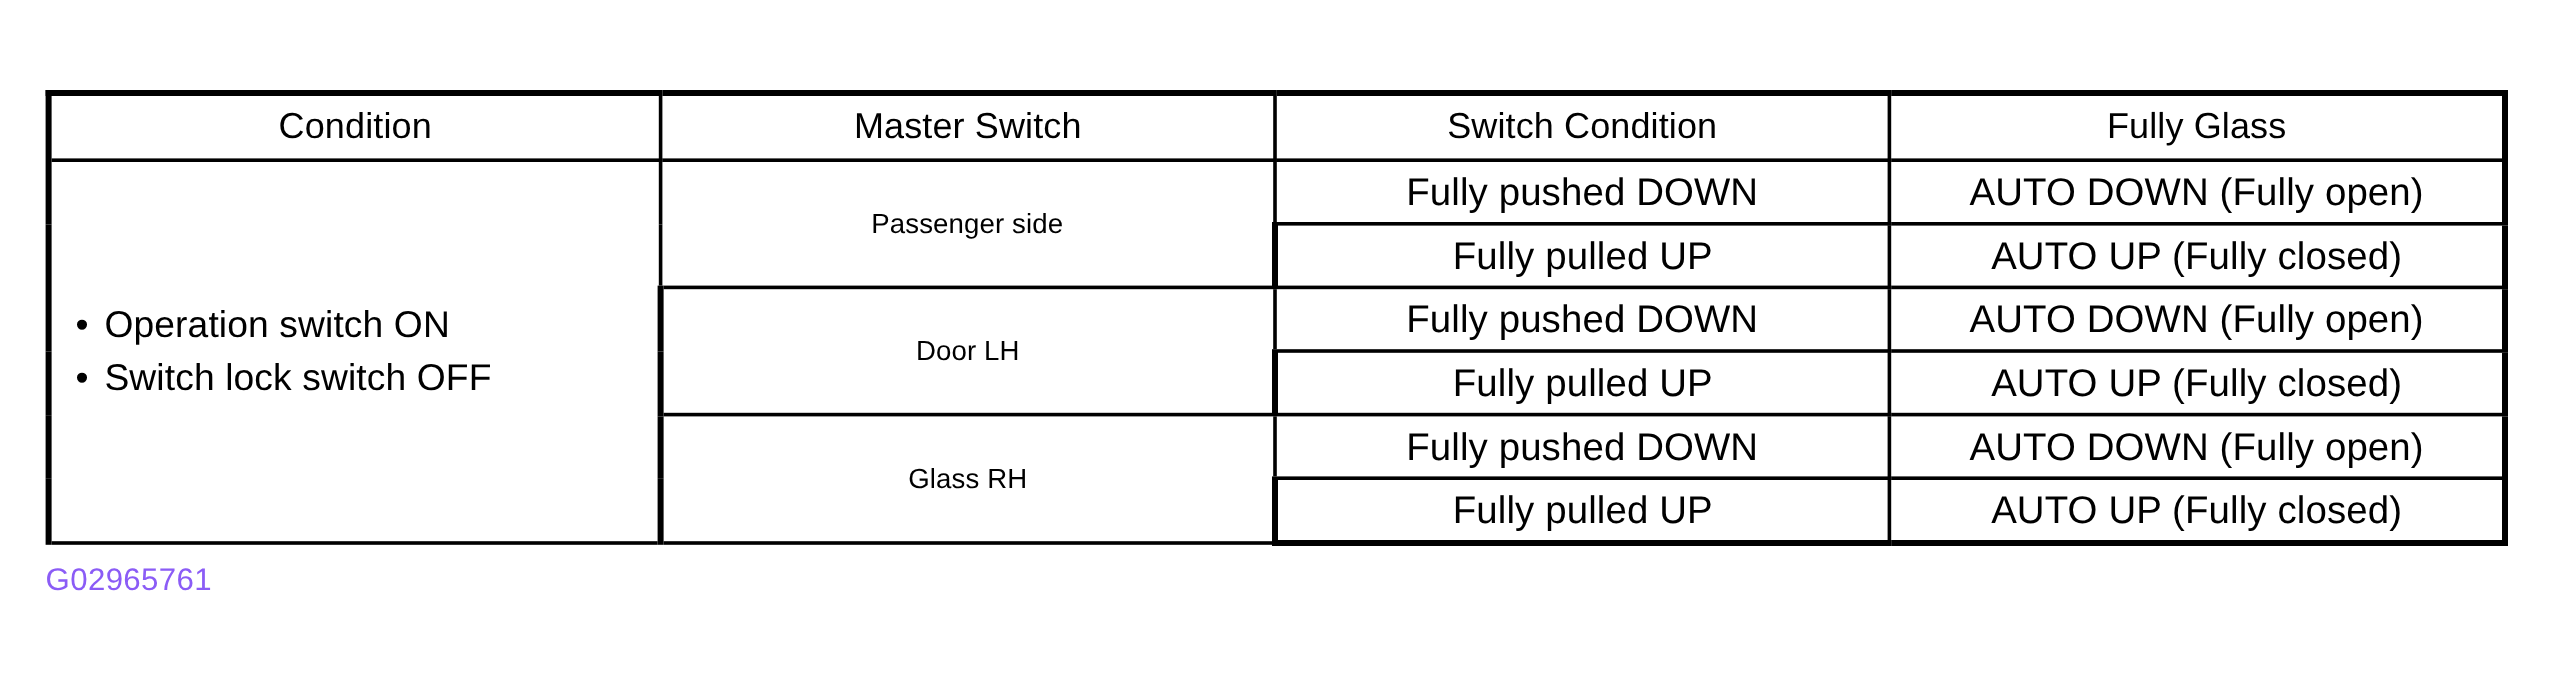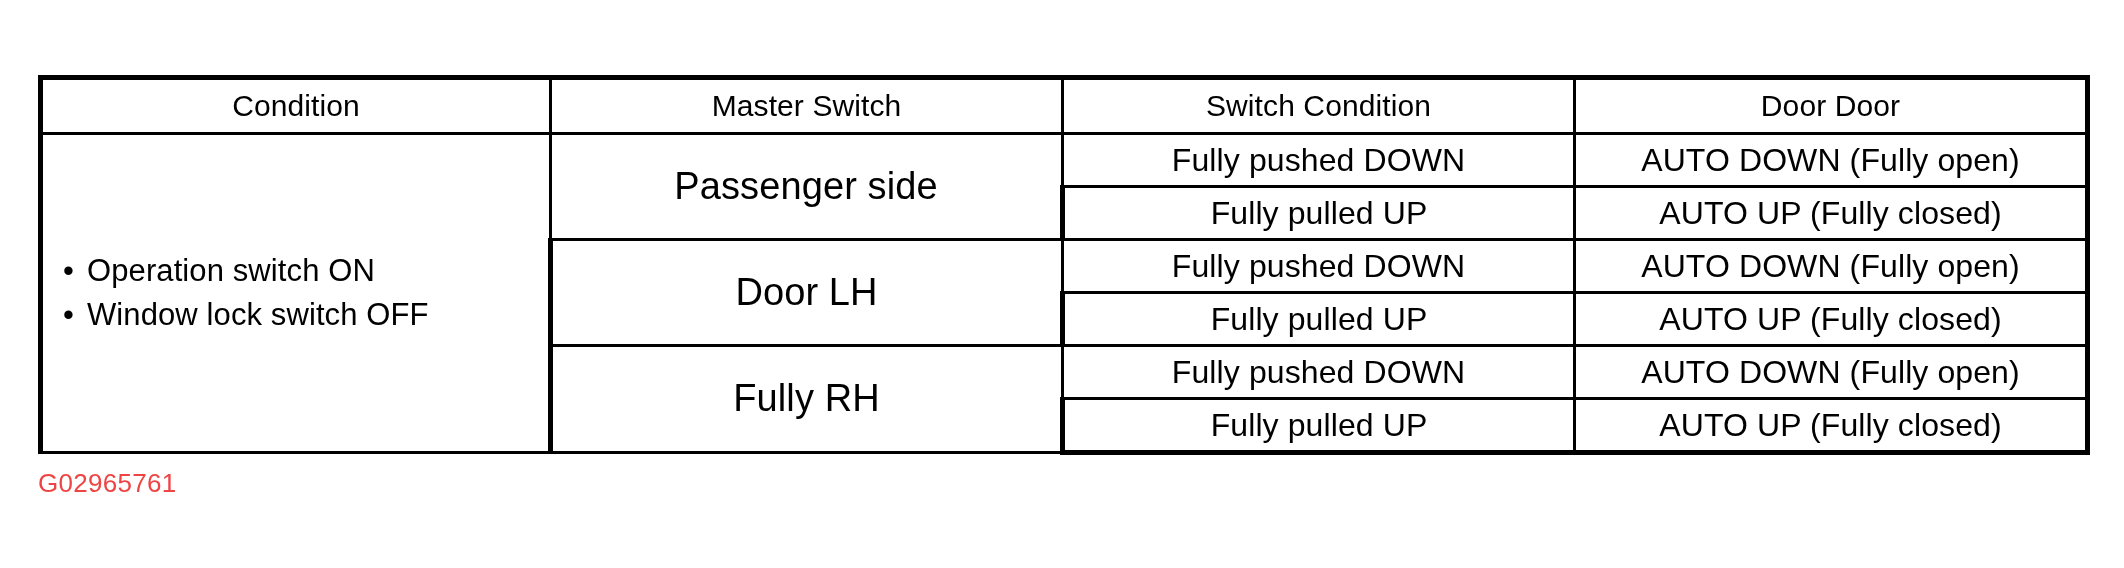--- a/index.html
+++ b/index.html
@@ -104,37 +104,37 @@
   .cond-list li .bullet {
     position: absolute;
     left: 2px;
     top: 0;
     font-size: 31px;
     line-height: 1.42;
   }
 
   
   td.master-cell {
-    font-size: 38px;
+    font-size: 23px;
   }
 
   td.op-cell,
   td.glass-cell {
     font-size: 32px;
   }
 
   
   .figure-caption {
     position: absolute;
     left: 38px;
     top: 468px;
     font-size: 26px;
     line-height: 1.2;
     letter-spacing: 0.3px;
-    color: #ef4444;
+    color: #8b5cf6;
     white-space: nowrap;
   }
 </style>
 </head>
 <body>
 
 <div id="page">
 
   <table class="spec-table">
     <colgroup>
@@ -142,36 +142,36 @@
       <col class="c-master">
       <col class="c-operation">
       <col class="c-doorglass">
     </colgroup>
 
     <thead>
       <tr>
         <th>Condition</th>
         <th>Master Switch</th>
         <th>Switch Condition</th>
-        <th>Door Door</th>
+        <th>Fully Glass</th>
       </tr>
     </thead>
 
     <tbody>
 
       <tr>
         <td class="condition-cell" rowspan="6">
           <ul class="cond-list">
             <li>
               <span class="bullet">•</span>
               <span>Operation switch ON</span>
             </li>
             <li>
               <span class="bullet">•</span>
-              <span>Window lock switch OFF</span>
+              <span>Switch lock switch OFF</span>
             </li>
           </ul>
         </td>
         <td class="master-cell" rowspan="2">Passenger side</td>
         <td class="op-cell">Fully pushed DOWN</td>
         <td class="glass-cell">AUTO DOWN (Fully open)</td>
       </tr>
       <tr>
         <td class="op-cell">Fully pulled UP</td>
         <td class="glass-cell">AUTO UP (Fully closed)</td>
@@ -181,21 +181,21 @@
         <td class="master-cell" rowspan="2">Door LH</td>
         <td class="op-cell">Fully pushed DOWN</td>
         <td class="glass-cell">AUTO DOWN (Fully open)</td>
       </tr>
       <tr>
         <td class="op-cell">Fully pulled UP</td>
         <td class="glass-cell">AUTO UP (Fully closed)</td>
       </tr>
 
       <tr>
-        <td class="master-cell" rowspan="2">Fully RH</td>
+        <td class="master-cell" rowspan="2">Glass RH</td>
         <td class="op-cell">Fully pushed DOWN</td>
         <td class="glass-cell">AUTO DOWN (Fully open)</td>
       </tr>
       <tr>
         <td class="op-cell">Fully pulled UP</td>
         <td class="glass-cell">AUTO UP (Fully closed)</td>
       </tr>
 
     </tbody>
   </table>

